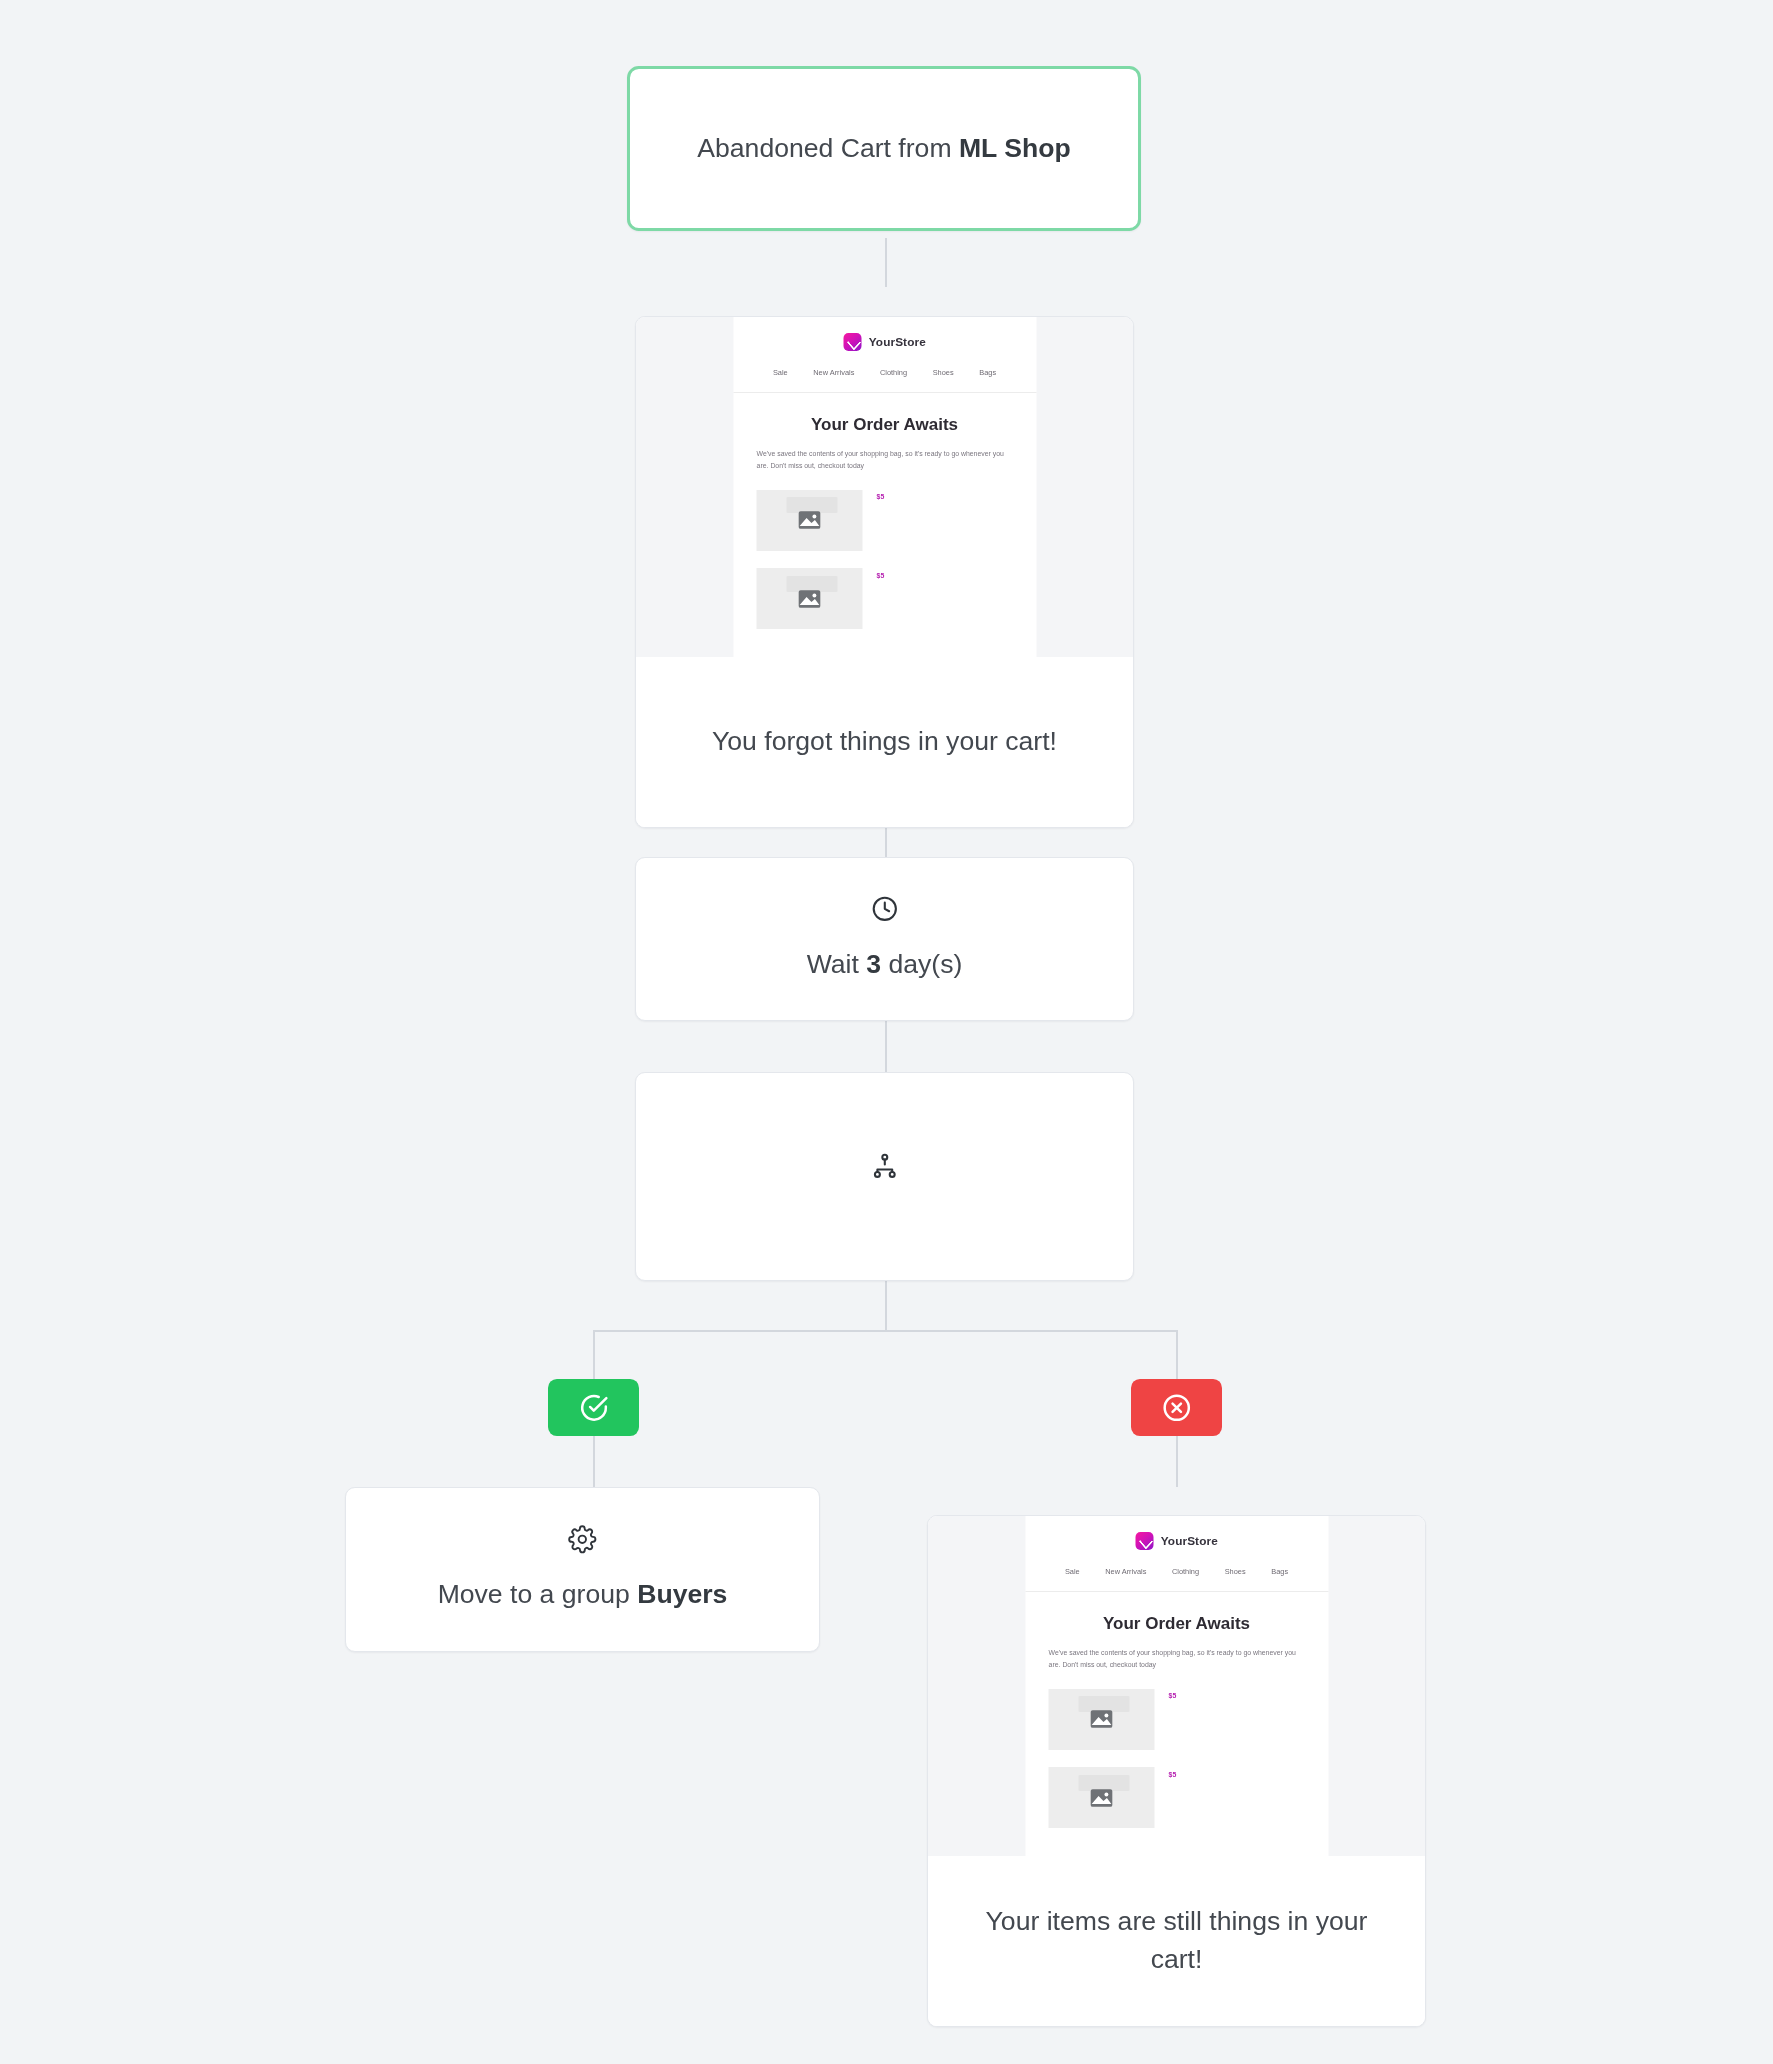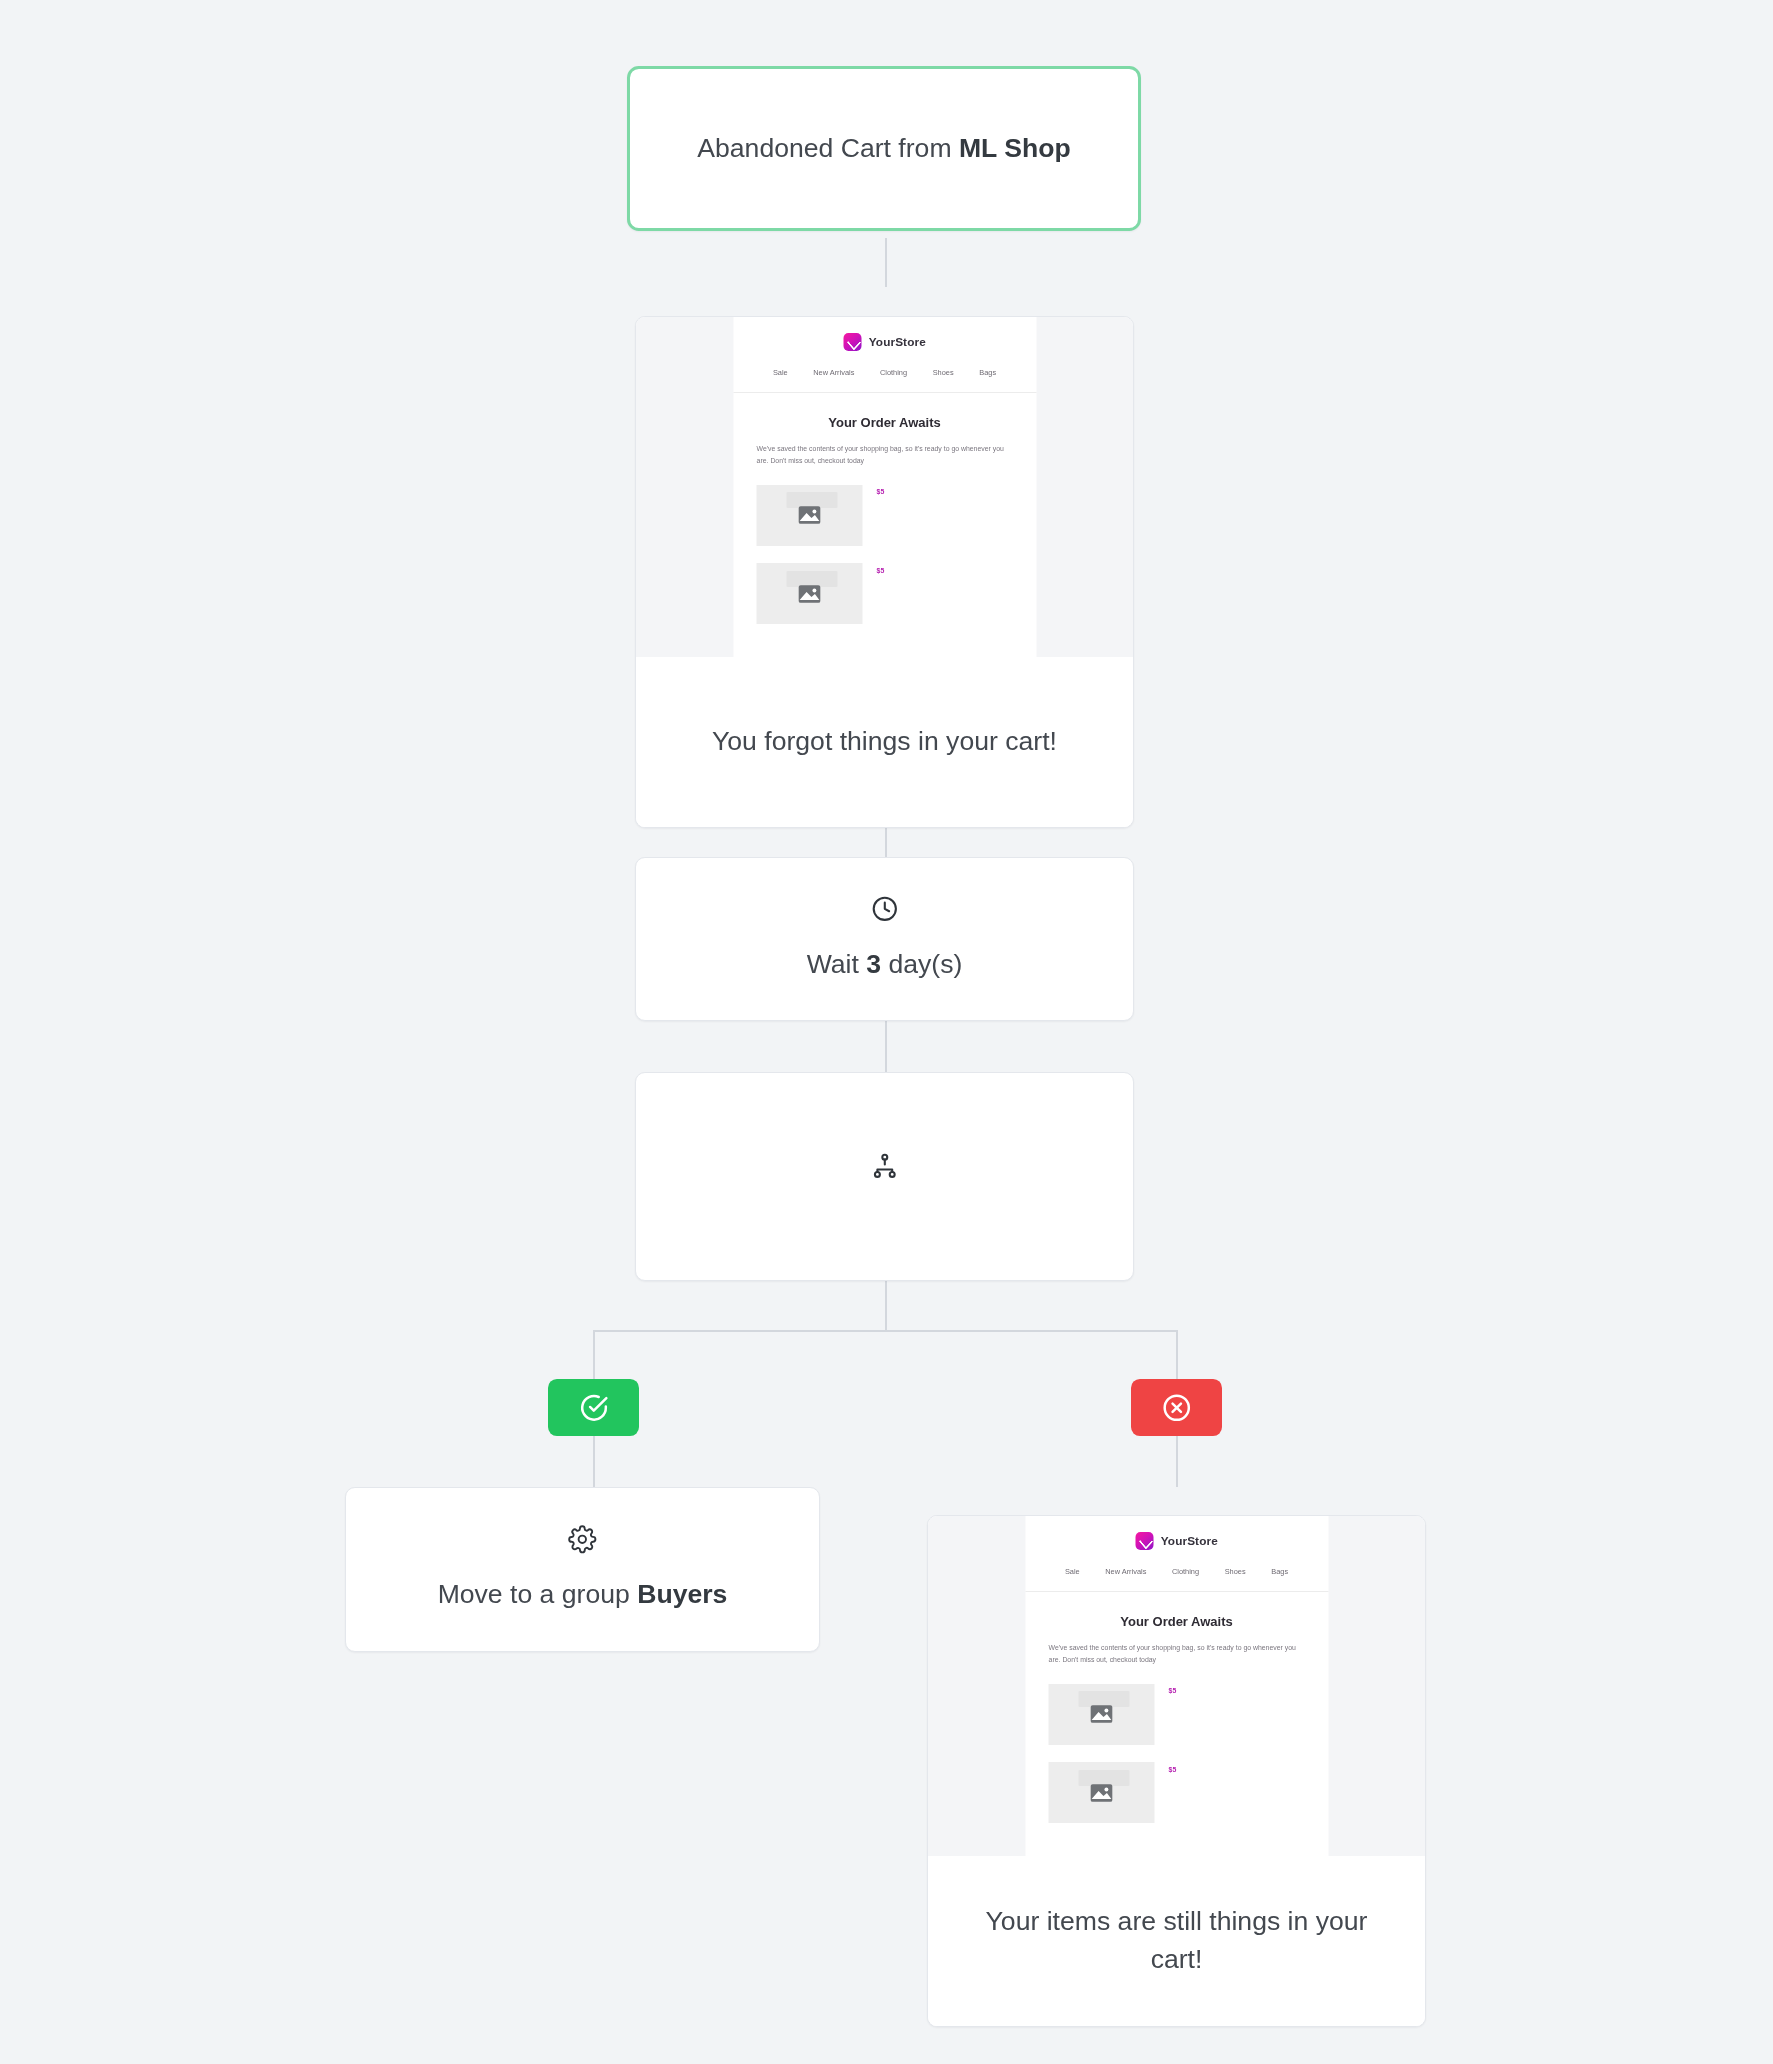--- a/index.html
+++ b/index.html
@@ -119,21 +119,21 @@
     padding-bottom: 15px;
     border-bottom: 1px solid #ececec;
   }
   .em-nav span {
     font-size: 7.4px;
     color: #6f6b73;
     white-space: nowrap;
   }
   .em-title {
     text-align: center;
-    font-size: 13px;
+    font-size: 17px;
     font-weight: 700;
     color: #2e2b33;
     margin-top: 21.7px;
   }
   .em-body {
     font-size: 6.9px;
     line-height: 1.75;
     color: #7a767f;
     margin: 12.8px 23.6px 0 23.6px;
   }

